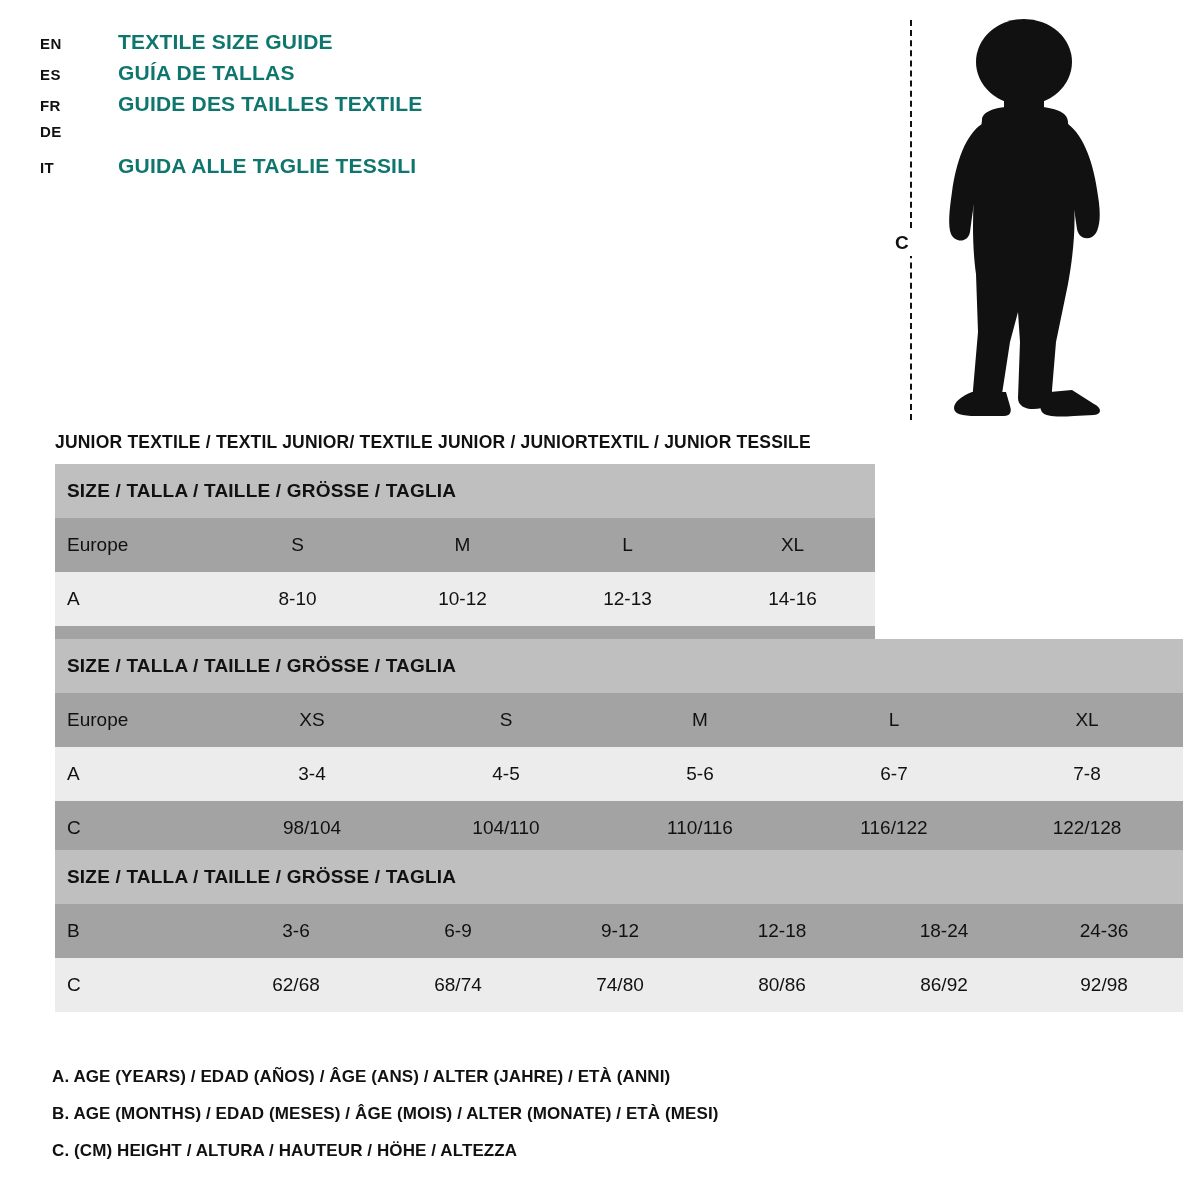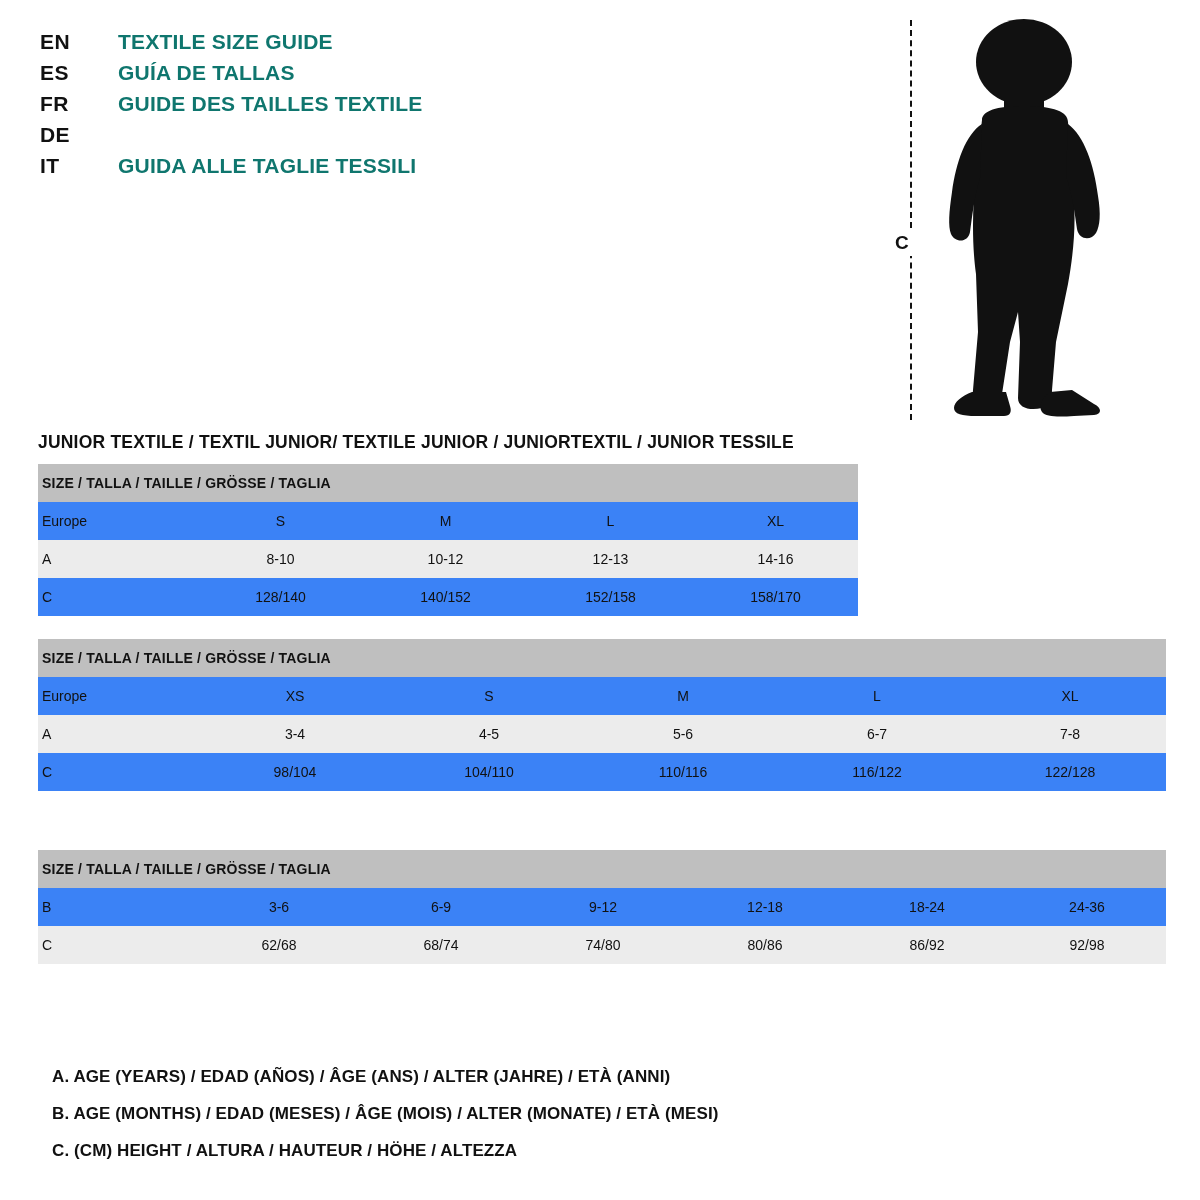--- a/index.html
+++ b/index.html
@@ -28,21 +28,21 @@
     top: 30px;
     width: 560px;
   }
   .lang-row {
     display: flex;
     align-items: baseline;
     height: 31px;
   }
   .lang-code {
     width: 78px;
-    font-size: 21px;
+    font-size: 15px;
     font-weight: 700;
     letter-spacing: 0.4px;
     color: #111;
   }
   .lang-title {
     font-size: 21px;
     font-weight: 700;
     letter-spacing: 0.2px;
     color: #0f766e;
     text-transform: uppercase;
@@ -76,51 +76,51 @@
     background: #fff;
     font-size: 19px;
     font-weight: 700;
     padding: 2px 3px;
     color: #111;
   }
 
   
   .section {
     position: absolute;
-    left: 38px;
+    left: 55px;
     width: 1128px;
   }
   .section-title {
     font-size: 17.5px;
     font-weight: 700;
     letter-spacing: 0.2px;
     color: #111;
     margin-bottom: 9px;
     line-height: 1.42;
     text-transform: uppercase;
   }
   table.size-table {
     border-collapse: collapse;
     table-layout: fixed;
   }
   table.size-table td {
-    font-size: 14px;
+    font-size: 19px;
     color: #111;
     height: 30px;
-    padding: 4px;
+    padding: 12px;
     vertical-align: middle;
   }
   .row-head td {
     background: #bfbfbf;
     font-weight: 700;
     font-size: 16px;
     letter-spacing: 0.2px;
     padding-left: 8px;
   }
-  .row-white td { background: #3b82f6; }
+  .row-white td { background: #a3a3a3; }
   .row-grey td  { background: #ececec; }
   .cell-label {
     padding-left: 8px;
     text-align: left;
   }
   .cell-val {
     text-align: center;
   }
 
   

